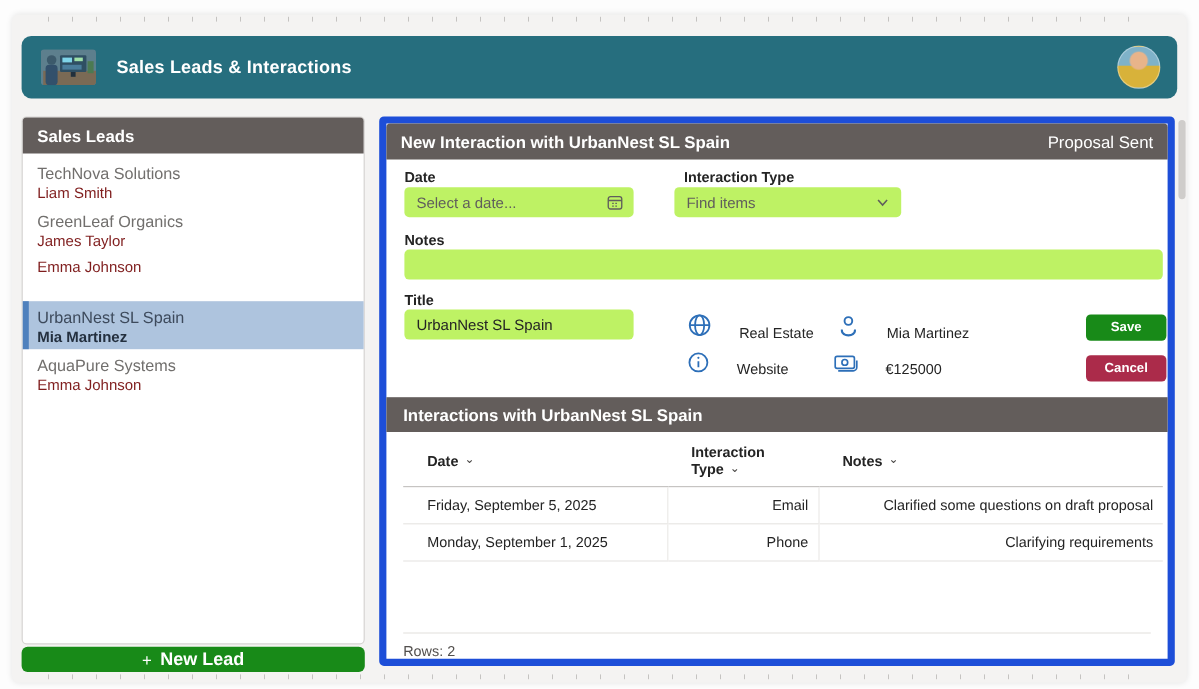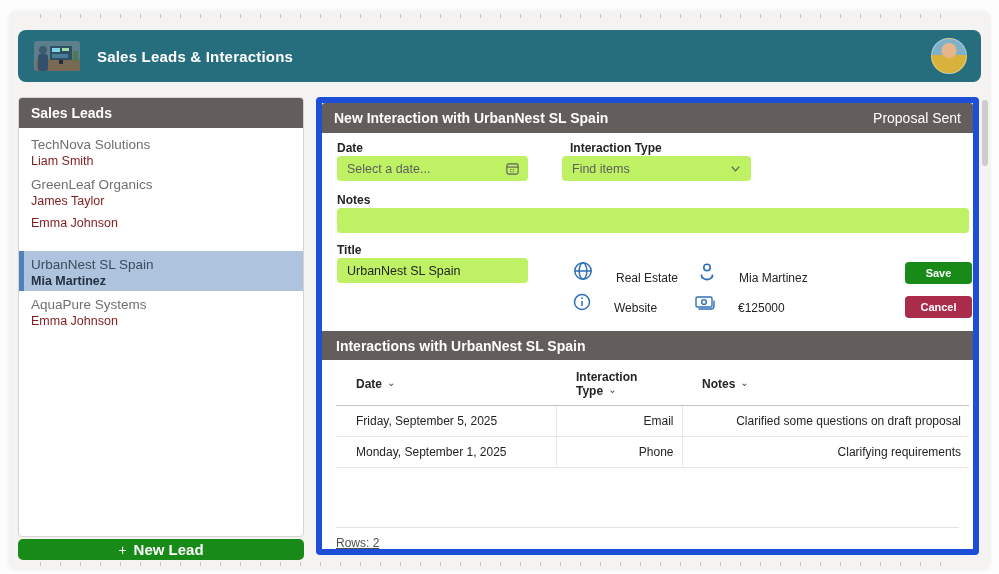--- a/index.html
+++ b/index.html
@@ -73,21 +73,21 @@
   .interactions-header { position:absolute; left:0; top:228px; width:100%; height:29px; border-radius:0; padding:0 14px; }
   .itable { position:absolute; left:14px; top:262px; width:633px; border-collapse:collapse; table-layout:fixed; }
   .itable th { text-align:left; font-size:12px; font-weight:bold; color:#242424;
     padding:5px 8px 7px 20px; border-bottom:1px solid #c6c4c2; }
   .itable th .sort::after { content:"\2304"; font-size:10px; font-weight:normal; color:#494745; margin-left:5px; position:relative; top:-2px; }
   .itable td { font-size:12px; color:#242424; padding:8px 8px 8px 20px; height:30px;
     border-bottom:1px solid #e8e6e4; }
   .itable td + td { border-left:1px solid #eceae8;text-align:right; }
   .col-date { width:220px; } .col-type { width:126px; }
   .table-footer-line { position:absolute; left:14px; right:14px; top:424px; border-top:1px solid #e6e4e2; }
-  .rows-count { position:absolute; left:14px; top:433px; font-size:12px; color:#524f4d;text-decoration:underline; }
+  .rows-count { position:absolute; left:14px; top:433px; font-size:12px; color:#524f4d; }
 </style>
 </head>
 <body>
 
 <div class="stage">
   <div class="canvas">
     <div class="ticks top"></div>
     <div class="ticks bottom"></div>
     <div class="scroll-thumb"></div>
 

